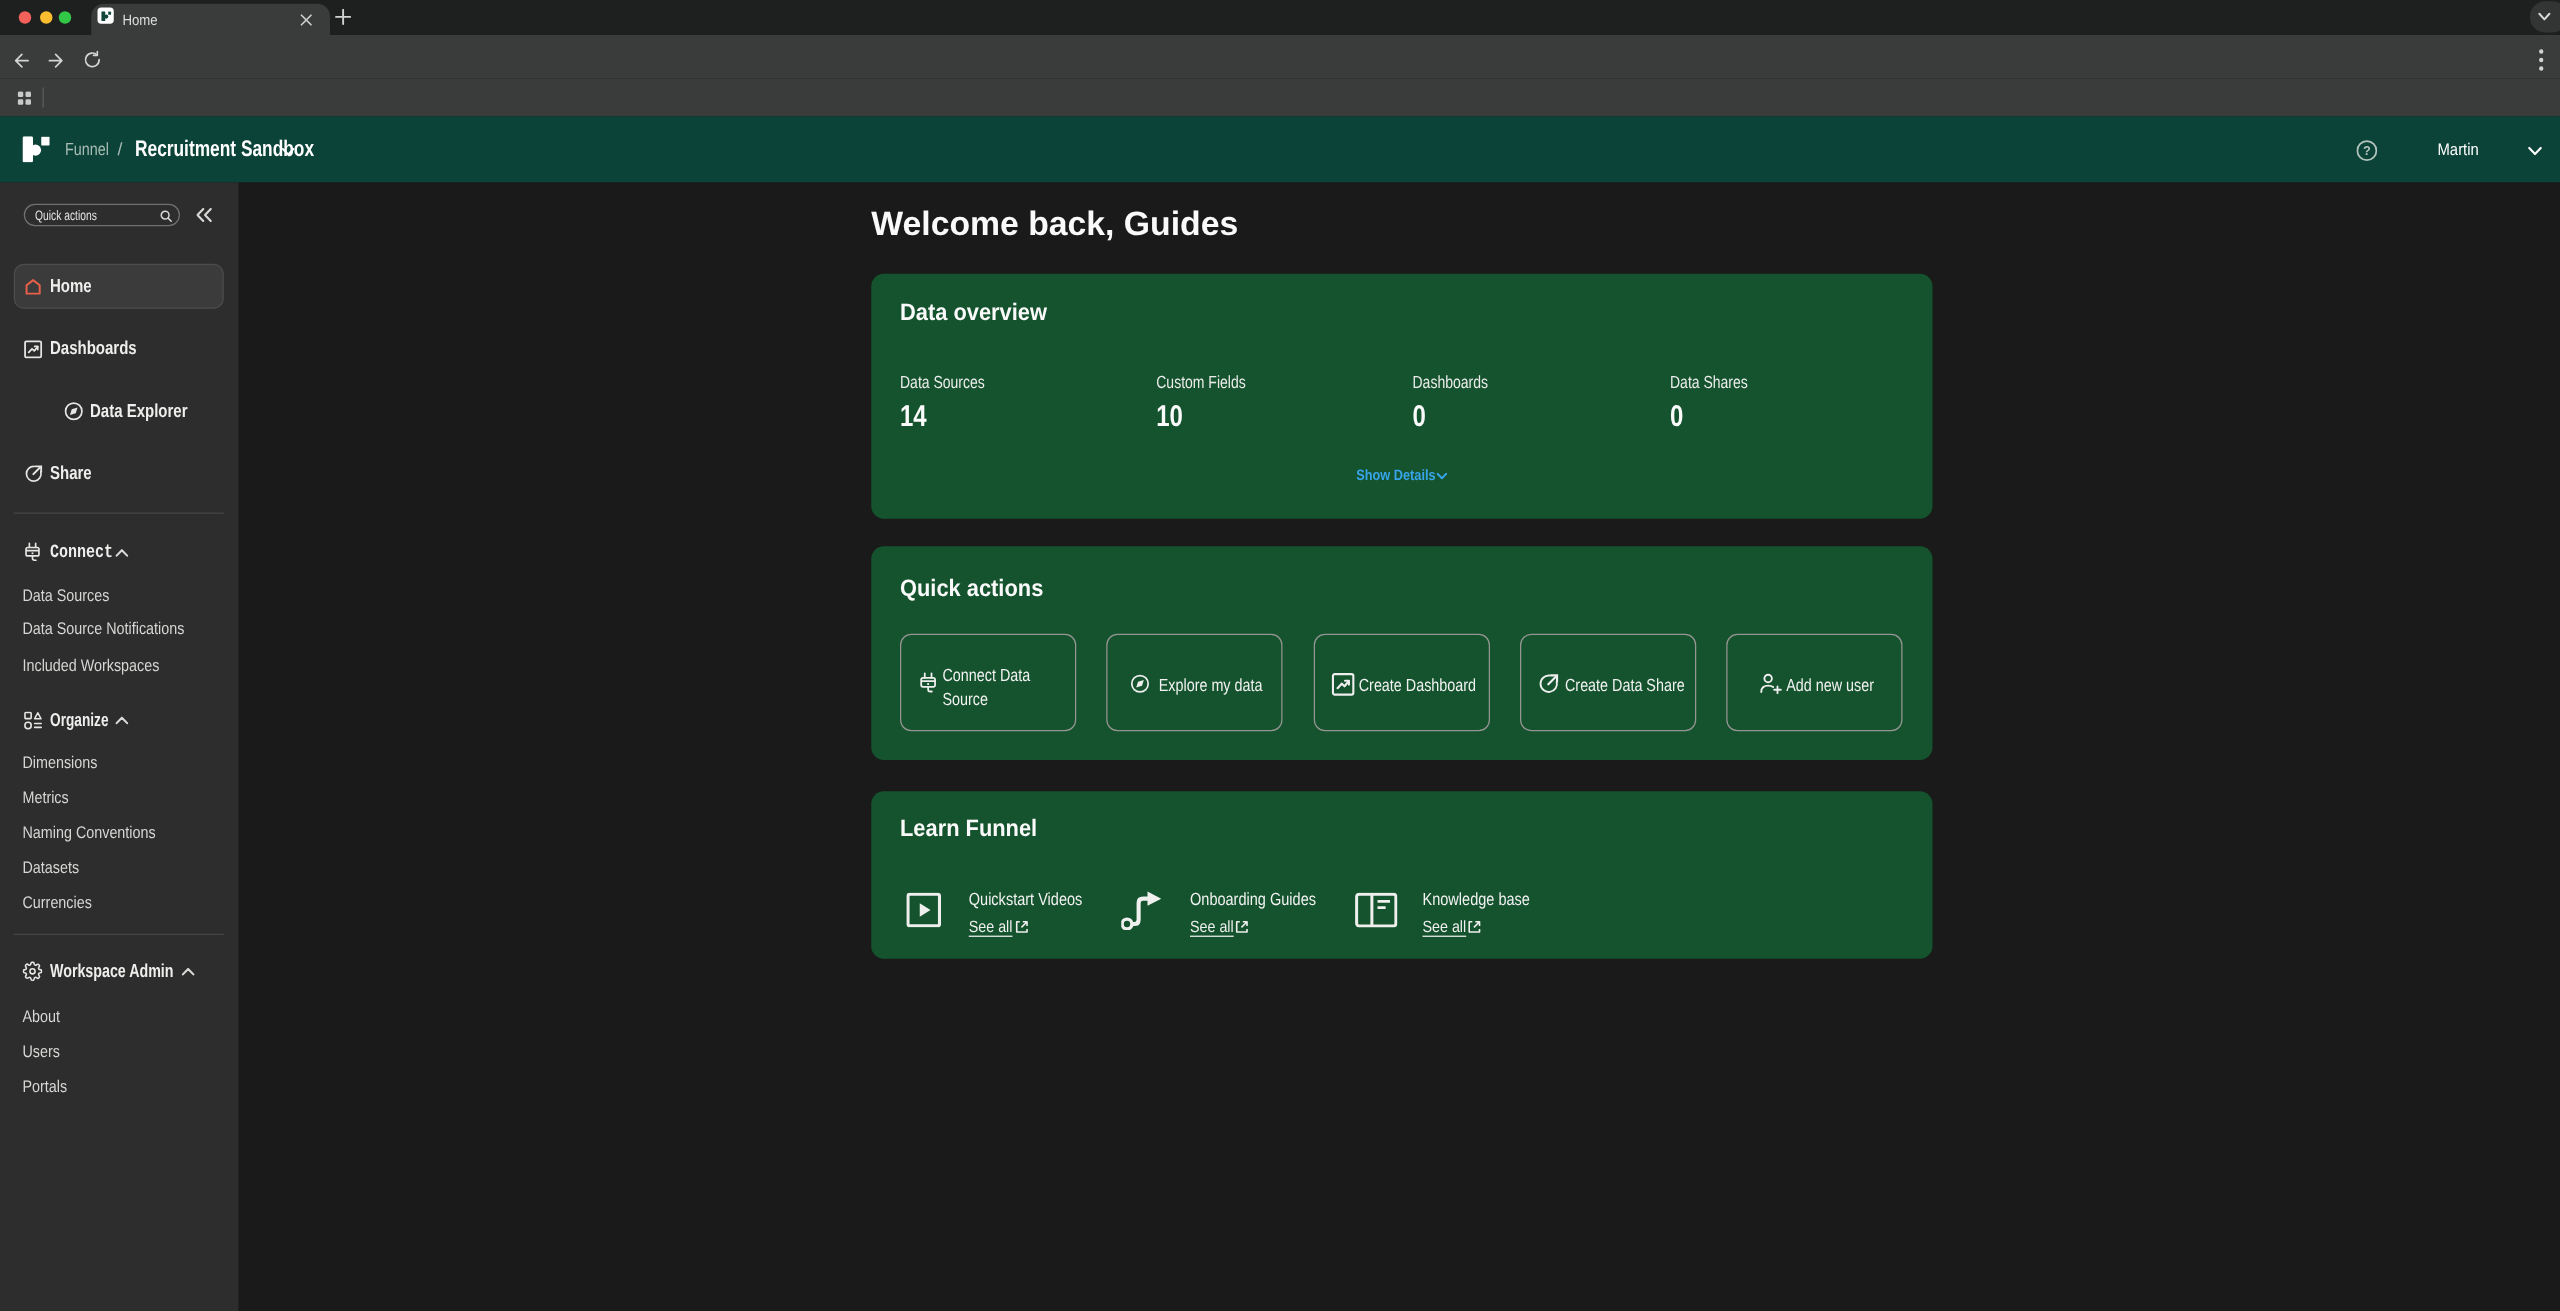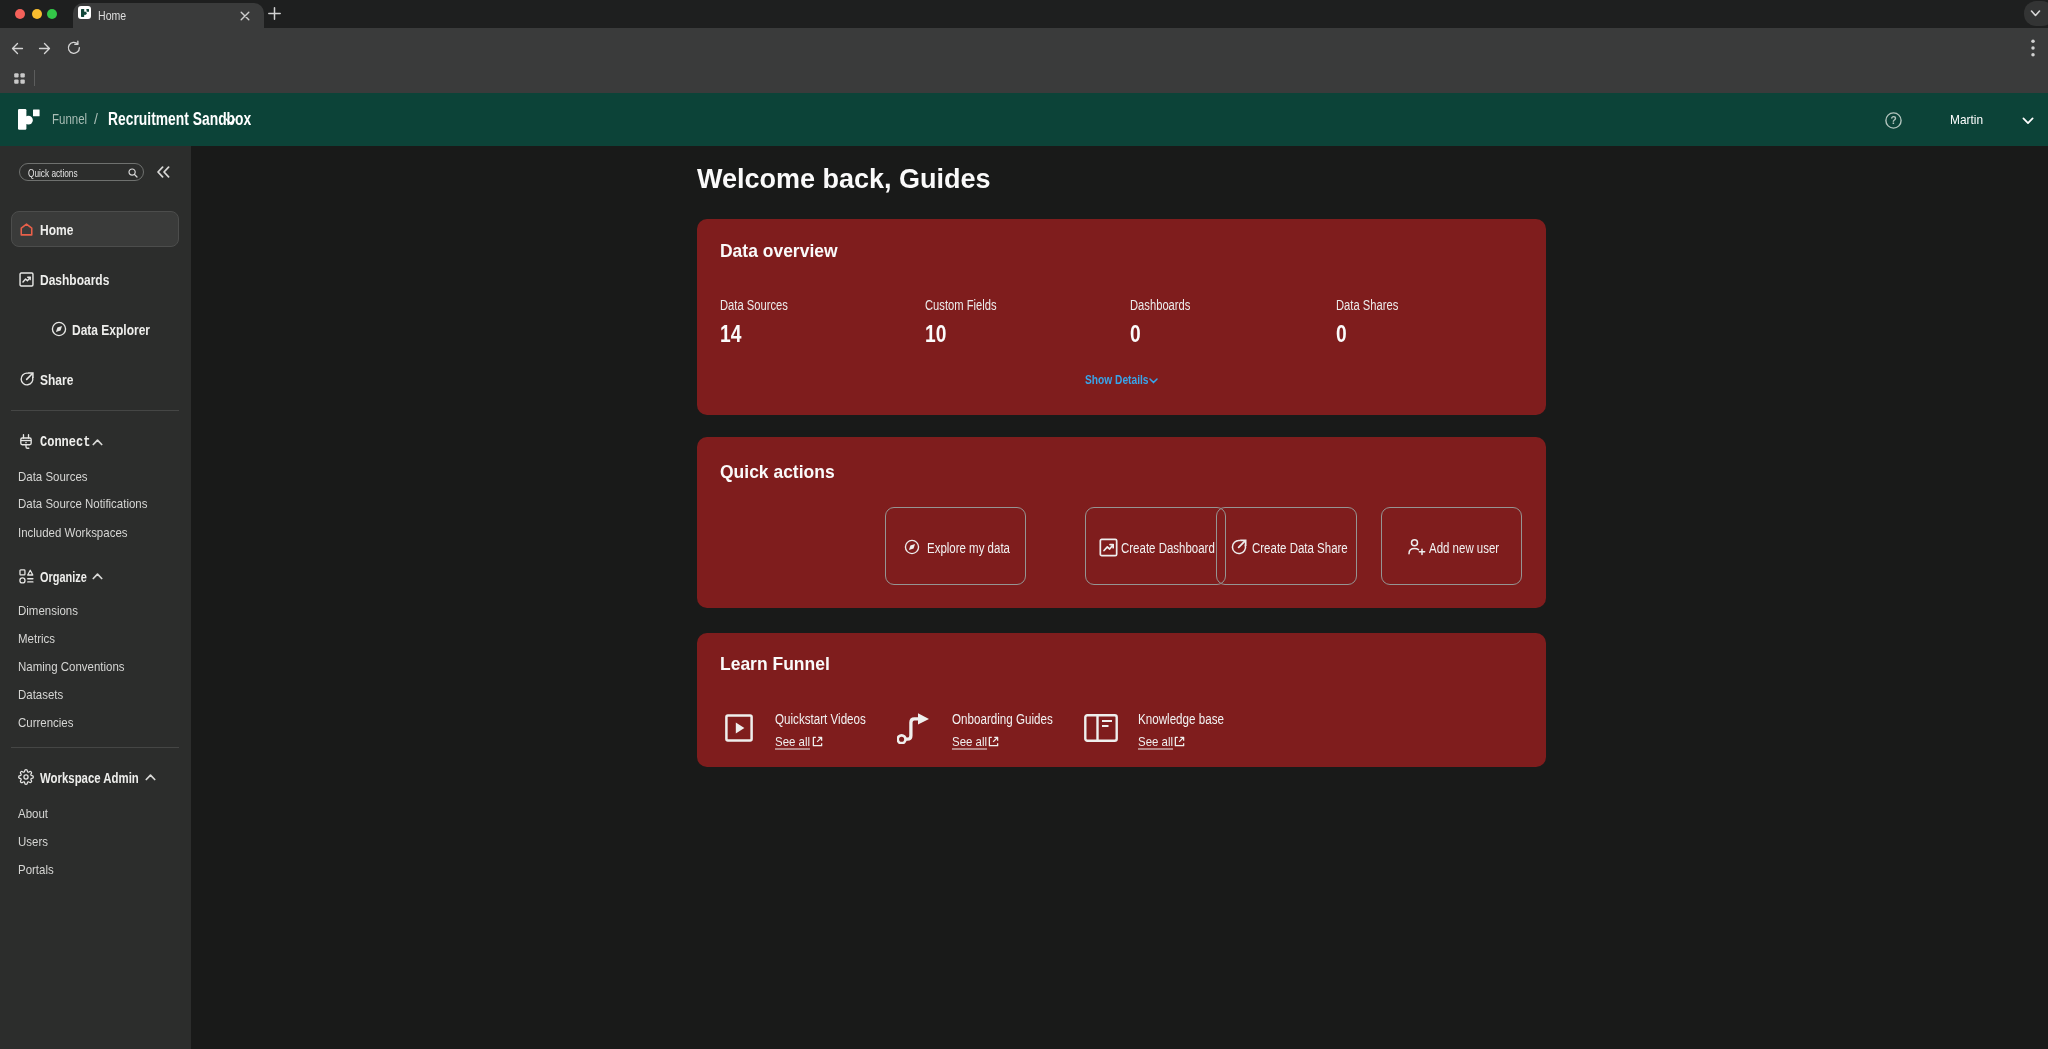--- a/index.html
+++ b/index.html
@@ -34,21 +34,21 @@
 .srow { position:absolute; left:0; width:191px; height:36px; }
 .srow .tx { position:absolute; left:40px; top:50%; transform:translateY(-50%) scaleX(.8); transform-origin:0 50%; font-size:15px; font-weight:700; color:#eeeeec; white-space:nowrap; }
 .ssub { position:absolute; left:18px; font-size:13.5px; color:#d6d6d4; transform:translateY(-50%) scaleX(.85); transform-origin:0 50%; white-space:nowrap; }
 .sdiv { position:absolute; left:11px; width:168px; height:1px; background:#454645; }
 #homerow { position:absolute; left:11px; top:65px; width:168px; height:36px; background:#3a3b3a;
   border:1px solid #4c4d4c; border-radius:8px; }
 .chev { stroke:#d9d9d7; stroke-width:1.7; fill:none; stroke-linecap:round; stroke-linejoin:round; }
 
 #main { position:absolute; left:191px; top:146px; width:1857px; height:903px; background:#191a19; }
 #main h1 { position:absolute; left:506px; top:18px; font-size:27px; font-weight:700; color:#fafafa; }
-.card { position:absolute; left:506px; width:849px; background:#7f1d1d; border-radius:10px; }
+.card { position:absolute; left:506px; width:849px; background:#14532d; border-radius:10px; }
 .card h2 { position:absolute; left:23px; font-size:19px; font-weight:700; color:#fafafa; transform:scaleX(.92); transform-origin:0 0; white-space:nowrap; }
 #card1 { top:73px; height:196px; }
 #card2 { top:291px; height:171px; }
 #card3 { top:487px; height:134px; }
 .stat-l { position:absolute; top:156px; font-size:14px; color:#ececec; transform:translateY(-50%) scaleX(.8); transform-origin:0 50%; white-space:nowrap; }
 .stat-v { position:absolute; top:186px; font-size:24px; font-weight:700; color:#fbfbfb; transform:translateY(-50%) scaleX(.8); transform-origin:0 50%; }
 #showdet { position:absolute; left:388px; top:161px; font-size:12px; font-weight:700; color:#38a5ea; transform:translateY(-50%) scaleX(.85); transform-origin:0 50%; white-space:nowrap; }
 .qbtn { position:absolute; top:70px; width:141px; height:78px; border:1px solid #959593; border-radius:9px; }
 .qlbl { position:absolute; font-size:14px; color:#f2f2f2; transform:scaleX(.82); transform-origin:0 0; white-space:nowrap; }
 .learn-t { position:absolute; top:86px; font-size:14px; color:#f2f2f2; transform:translateY(-50%) scaleX(.83); transform-origin:0 50%; white-space:nowrap; }
@@ -238,28 +238,38 @@
     <span class="stat-v" style="left:228px;top:115px;">10</span>
     <span class="stat-v" style="left:433px;top:115px;">0</span>
     <span class="stat-v" style="left:639px;top:115px;">0</span>
     <span id="showdet">Show Details</span>
     <svg width="9" height="6" style="left:452px;top:159px;" viewBox="0 0 9 6">
       <path d="M1 1 L4.5 4.6 L8 1" stroke="#38a5ea" stroke-width="1.5" fill="none" stroke-linecap="round" stroke-linejoin="round"></path>
     </svg>
   </div>
   <div class="card" id="card2">
     <h2 style="top:24px;">Quick actions</h2>
+    <div class="qbtn" style="left:22.7px;">
+      <svg width="15" height="18" style="left:14px;top:29px;" viewBox="0 0 20 24">
+        <path d="M6.4 2.2 V7 M13.6 2.2 V7" stroke="#eeeeee" stroke-width="1.9" fill="none" stroke-linecap="round"></path>
+        <rect x="2.6" y="7" width="14.8" height="9.6" rx="2" stroke="#eeeeee" stroke-width="1.9" fill="none"></rect>
+        <path d="M2.6 10.6 H17.4" stroke="#eeeeee" stroke-width="1.9"></path>
+        <rect x="9" y="12.6" width="2" height="2" fill="#eeeeee"></rect>
+        <path d="M10 16.6 V19.4 Q10 21.6 12.2 21.6 H14" stroke="#eeeeee" stroke-width="1.9" fill="none" stroke-linecap="round"></path>
+      </svg>
+      <span class="qlbl" style="left:33.6px;top:23px;line-height:18.5px;">Connect Data<br>Source</span>
+    </div>
     <div class="qbtn" style="left:188.4px;">
       <svg width="16" height="16" style="left:17.6px;top:31px;" viewBox="0 0 20 20">
         <circle cx="10" cy="10" r="8.2" stroke="#eeeeee" stroke-width="1.7" fill="none"></circle>
         <path d="M13.8 6.2 L12 12 L6.2 13.8 L8 8 Z" fill="#eeeeee"></path>
       </svg>
       <span class="qlbl" style="left:40.4px;top:31.6px;">Explore my data</span>
     </div>
-    <div class="qbtn" style="left:353.7px;margin-left:34px;">
+    <div class="qbtn" style="left:353.7px;">
       <svg width="19" height="19" style="left:13px;top:29.5px;" viewBox="0 0 20 20">
         <rect x="1.4" y="1.4" width="17.2" height="17.2" rx="1.5" stroke="#eeeeee" stroke-width="1.8" fill="none"></rect>
         <path d="M5.3 13.2 L8.8 9.4 L11.2 11.6 L14.8 7.2" stroke="#eeeeee" stroke-width="1.8" fill="none" stroke-linecap="round" stroke-linejoin="round"></path>
         <path d="M11.6 6.9 H14.9 V10.2" stroke="#eeeeee" stroke-width="1.8" fill="none" stroke-linecap="round" stroke-linejoin="round"></path>
       </svg>
       <span class="qlbl" style="left:35.5px;top:31.6px;">Create Dashboard</span>
     </div>
     <div class="qbtn" style="left:518.6px;">
       <svg width="18" height="18" style="left:13.6px;top:30px;" viewBox="0 0 20 20">
         <path d="M17.05 8.11 A 7.3 7.3 0 1 1 10.64 2.73" stroke="#eeeeee" stroke-width="1.7" fill="none" stroke-linecap="round"></path>

